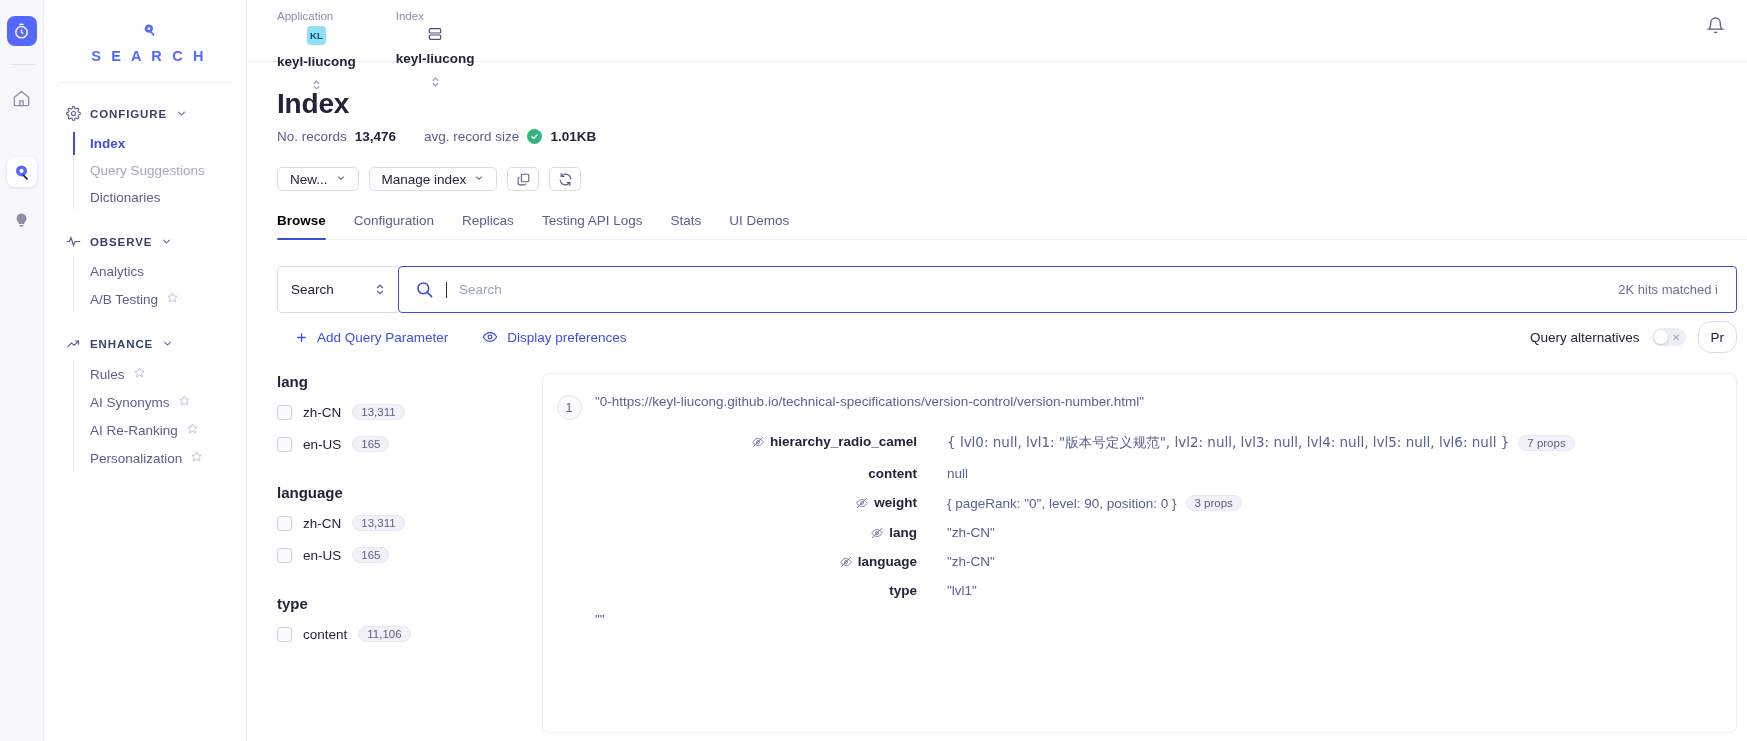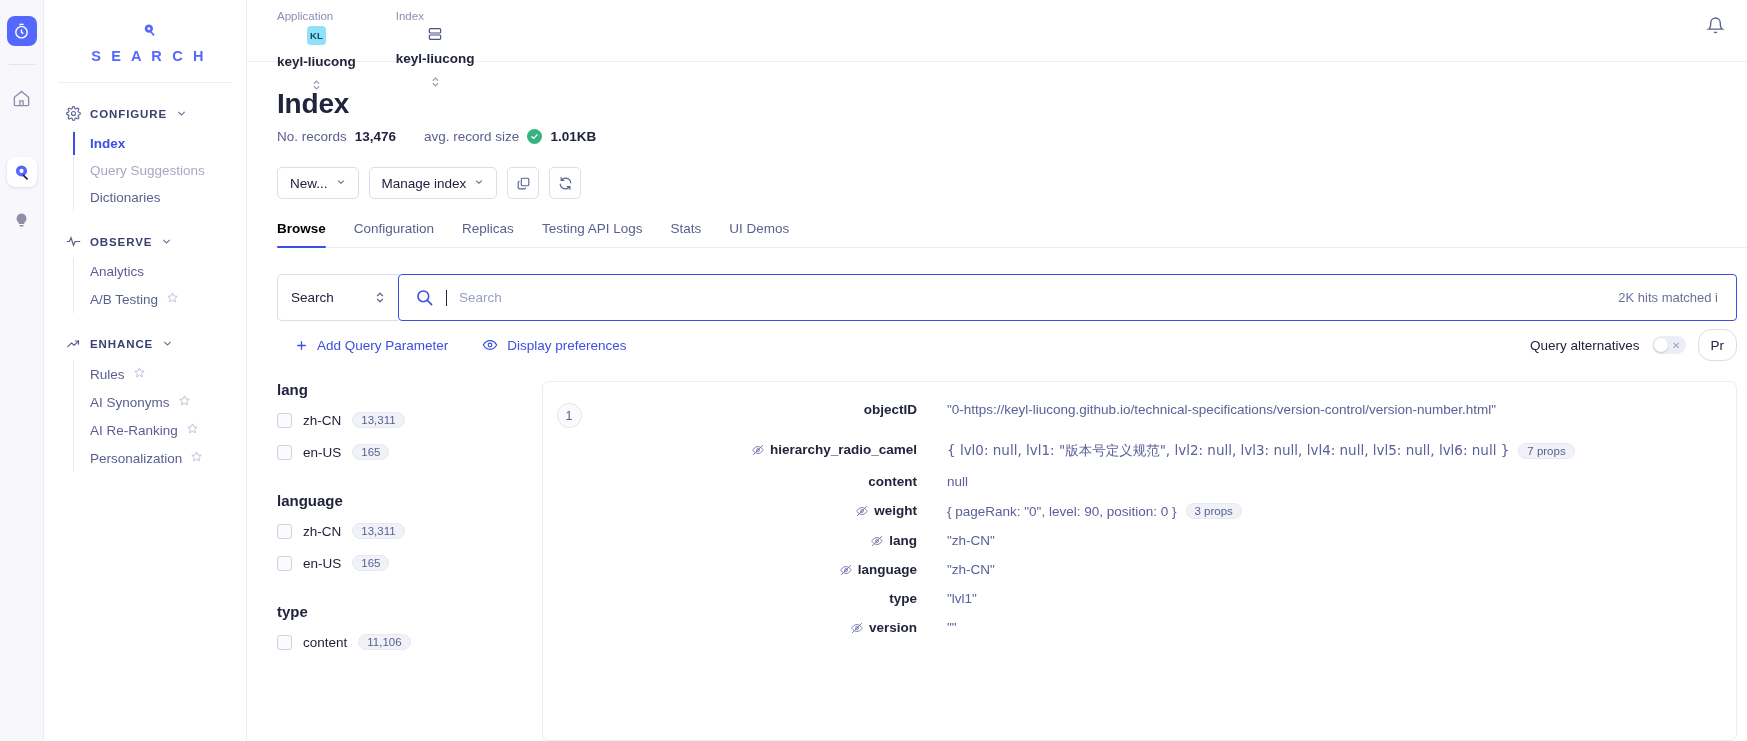--- a/index.html
+++ b/index.html
@@ -94,21 +94,21 @@
 
   .content { padding: 26px 0 0 30px; }
   h1.page-title { font-size: 28px; font-weight: 700; margin: 0 0 9px 0; letter-spacing: -0.2px; }
   .meta-row { display: flex; align-items: center; gap: 8px; font-size: 13.5px; color: #5a5f8f; }
   .meta-strong { color: #21243d; font-weight: 700; }
   .badge-ok { width: 15px; height: 15px; border-radius: 50%; background: #36b37e;
               display:flex; align-items:center; justify-content:center; color:#fff; font-size:10px; }
 
   .btn-row { display: flex; align-items: center; gap: 10px; margin-top: 23px; }
   .btn {
-    height: 32px; border: 1px solid #dcdde8; border-radius: 5px; background: #fff;
+    height: 24px; border: 1px solid #dcdde8; border-radius: 5px; background: #fff;
     display: flex; align-items: center; gap: 8px; padding: 0 12px;
     font-size: 13.5px; color: #21243d; cursor: pointer;
   }
   .btn.icon-only { width: 32px; padding: 0; justify-content: center; color: #5a5f8f; }
   .caret { color: #6b7099; font-size: 9px; }
 
   .tabs { display: flex; gap: 0; margin-top: 22px; border-bottom: 1px solid #eceef6;
           margin-right: 0; }
   .tab {
     font-size: 13.5px; color: #5a5f8f; padding: 0 0 11px 0; margin-right: 28px;
@@ -541,23 +541,20 @@
             </div>
           </div>
         </div>
 
         <div class="record-panel">
 
           <div class="rec-row">
             <div class="rec-num-cell">
               <span class="rec-num">1</span>
             </div>
-            <div class="rec-key-cell">
-              <span>objectID</span>
-            </div>
             <div class="rec-val-cell">
               <span>"0-https://keyl-liucong.github.io/technical-specifications/version-control/version-number.html"</span>
             </div>
           </div>
 
           <div class="rec-row">
             <div class="rec-num-cell"></div>
             <div class="rec-key-cell">
               <span class="eye-off">
                 <svg width="14" height="14" viewBox="0 0 24 24" fill="none" stroke="currentColor" stroke-width="1.7">
@@ -641,30 +638,20 @@
             <div class="rec-key-cell">
               <span>type</span>
             </div>
             <div class="rec-val-cell">
               <span>"lvl1"</span>
             </div>
           </div>
 
           <div class="rec-row">
             <div class="rec-num-cell"></div>
-            <div class="rec-key-cell">
-              <span class="eye-off">
-                <svg width="14" height="14" viewBox="0 0 24 24" fill="none" stroke="currentColor" stroke-width="1.7">
-                  <path d="M3 12s3.6-6 9-6 9 6 9 6-3.6 6-9 6-9-6-9-6z"></path>
-                    <circle cx="12" cy="12" r="2.4"></circle>
-                    <path d="M4 20 20 4" stroke-linecap="round"></path>
-                </svg>
-              </span>
-              <span>version</span>
-            </div>
             <div class="rec-val-cell">
               <span>""</span>
             </div>
           </div>
 
         </div>
       </div>
     </div>
   </div>
 </div>

